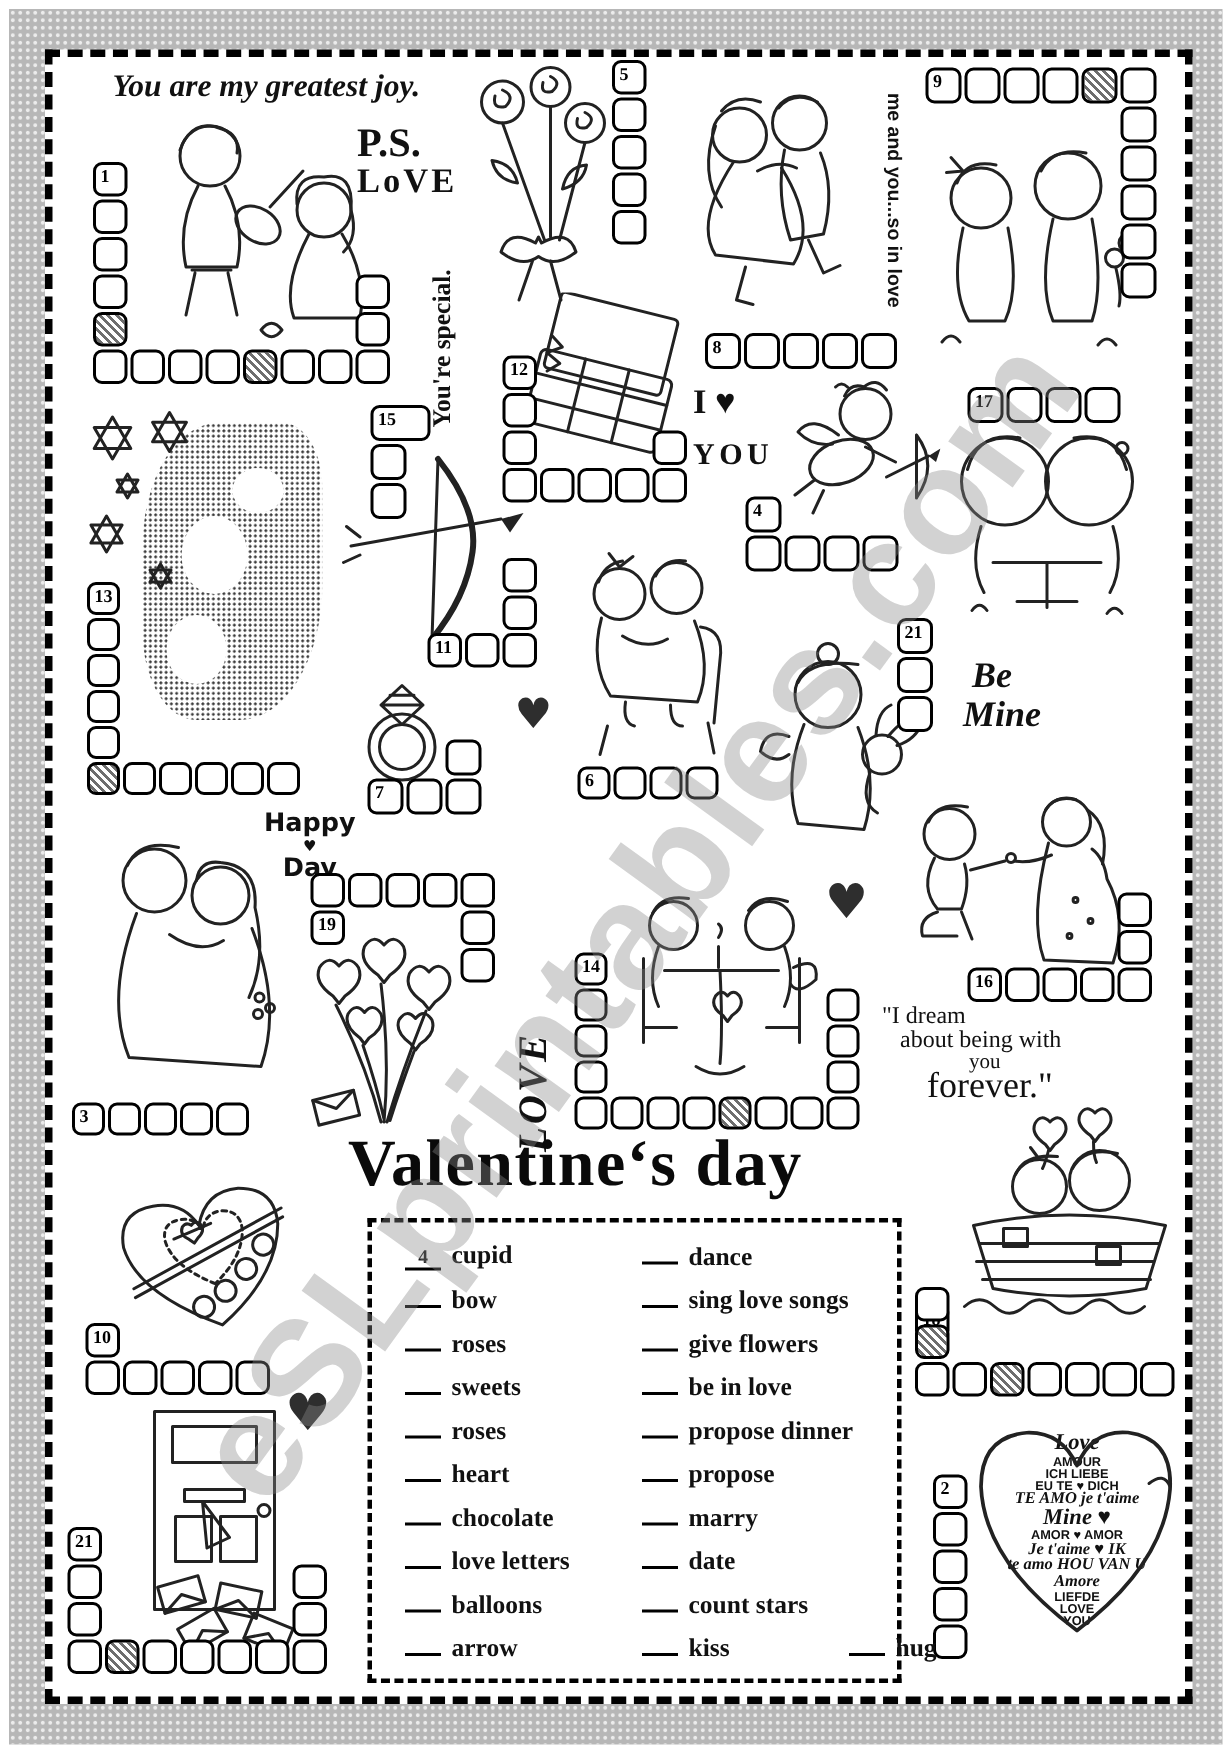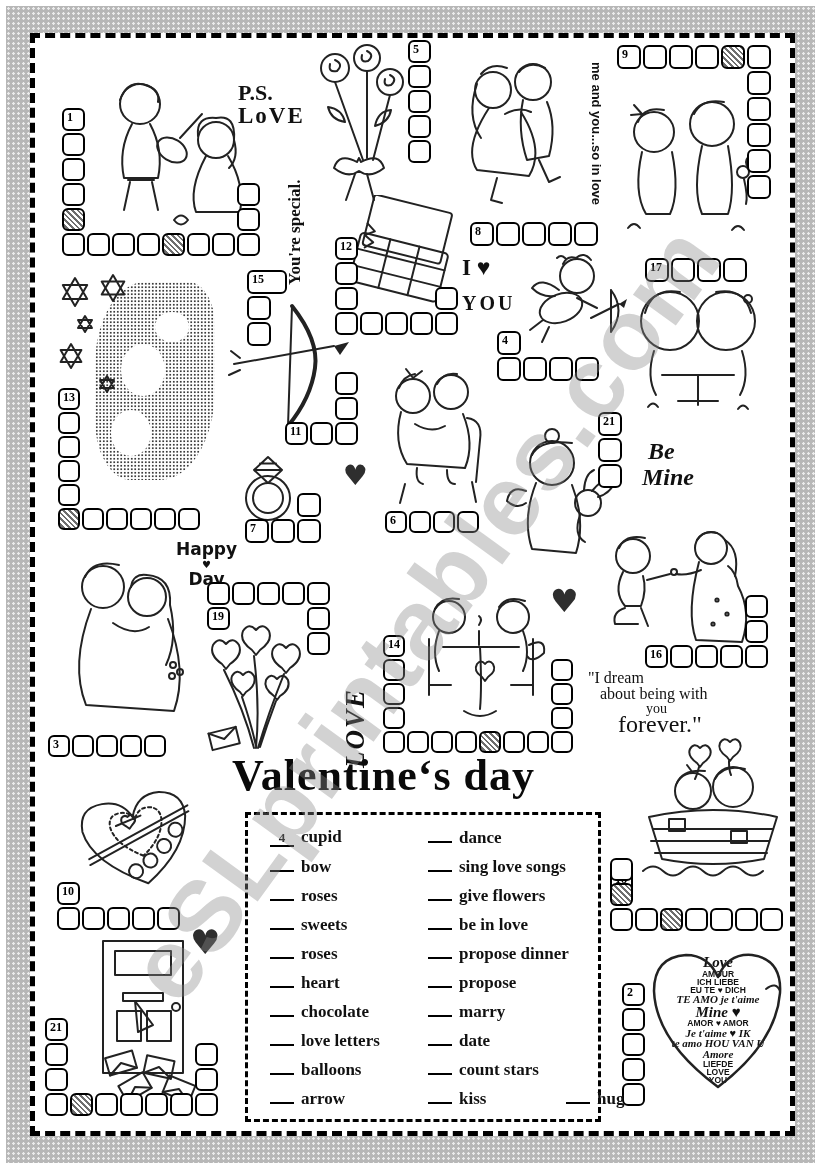--- a/index.html
+++ b/index.html
@@ -319,23 +319,24 @@
         <div class="hwline" style="font-size: 8.5px; font-style: normal; font-family: &quot;Liberation Sans&quot;, sans-serif; font-weight: bold;">LIEFDE</div>
         <div class="hwline" style="font-size: 8.5px; font-style: normal; font-family: &quot;Liberation Sans&quot;, sans-serif; font-weight: bold;">LOVE</div>
         <div class="hwline" style="font-size: 8.5px; font-style: normal; font-family: &quot;Liberation Sans&quot;, sans-serif; font-weight: bold;">YOU</div>
       </div>
   </div>
 
   <div class="heart-glyph" style="left:343px;top:462px;font-size:28px">♥</div>
   <div class="heart-glyph" style="left:550px;top:585px;font-size:32px">♥</div>
   <div class="heart-glyph" style="left:190px;top:925px;font-size:34px">♥</div>
 
+  <div class="txt script" style="left:75px;top:45px;font-size:21px">You are my greatest joy.</div>
 
   <div class="txt serifb" style="left:238px;top:82px;z-index:9;line-height:1">
-    <div style="font-size:22px">P.S.</div>
+    <div style="font-size:27px">P.S.</div>
     <div style="font-size:23px;letter-spacing:2px">LoVE</div>
   </div>
 
   <div class="txt serifb vup" style="left:285px;top:285px;font-size:17px">You're special.</div>
 
   <div class="txt vdn" style="left:604px;top:62px;font-size:13px;font-family:'Liberation Sans',sans-serif;font-weight:bold">me and you...so in love</div>
 
   <div class="txt serifb" style="left:462px;top:250px;line-height:1.6">
     <div style="font-size:23px">I ♥</div>
     <div style="font-size:20px;letter-spacing:3px">YOU</div>

